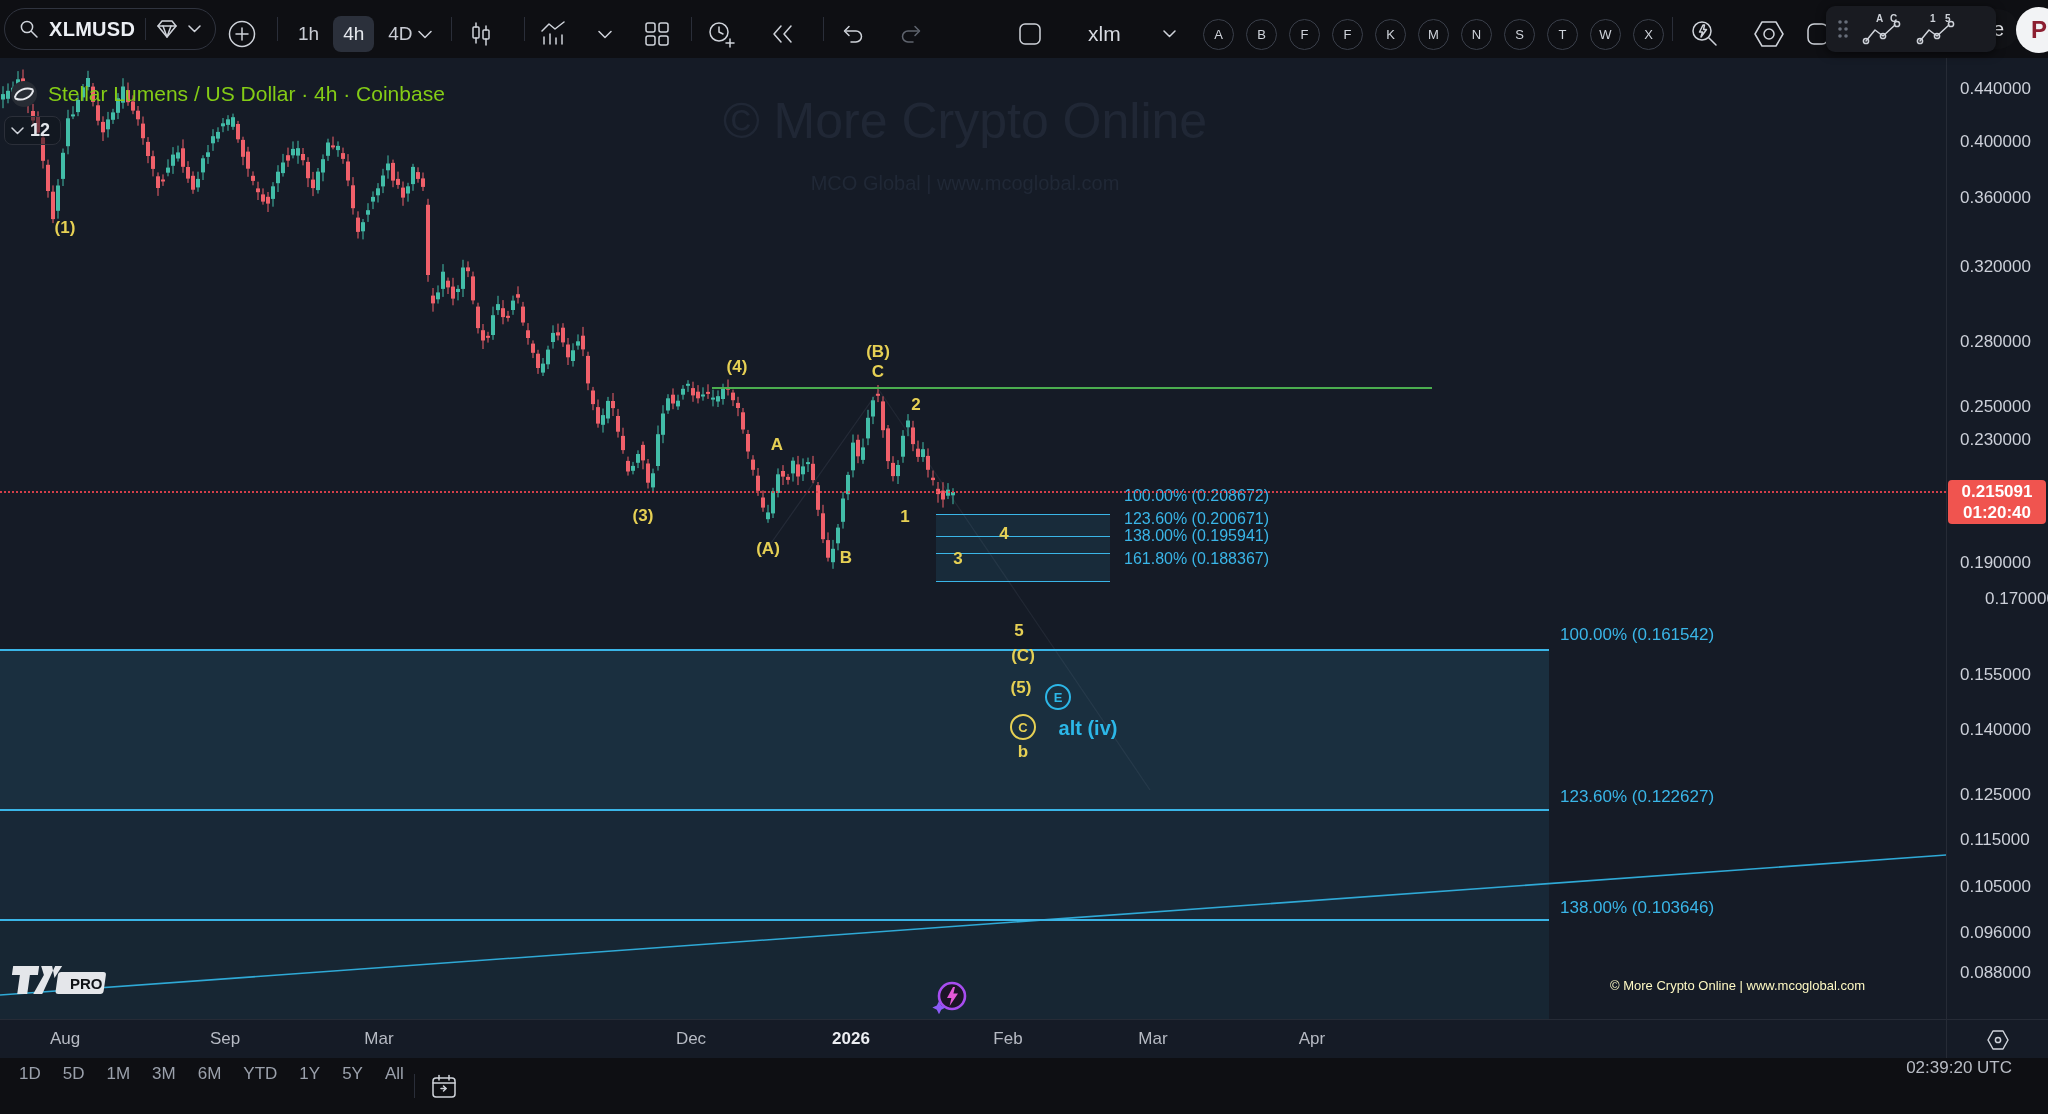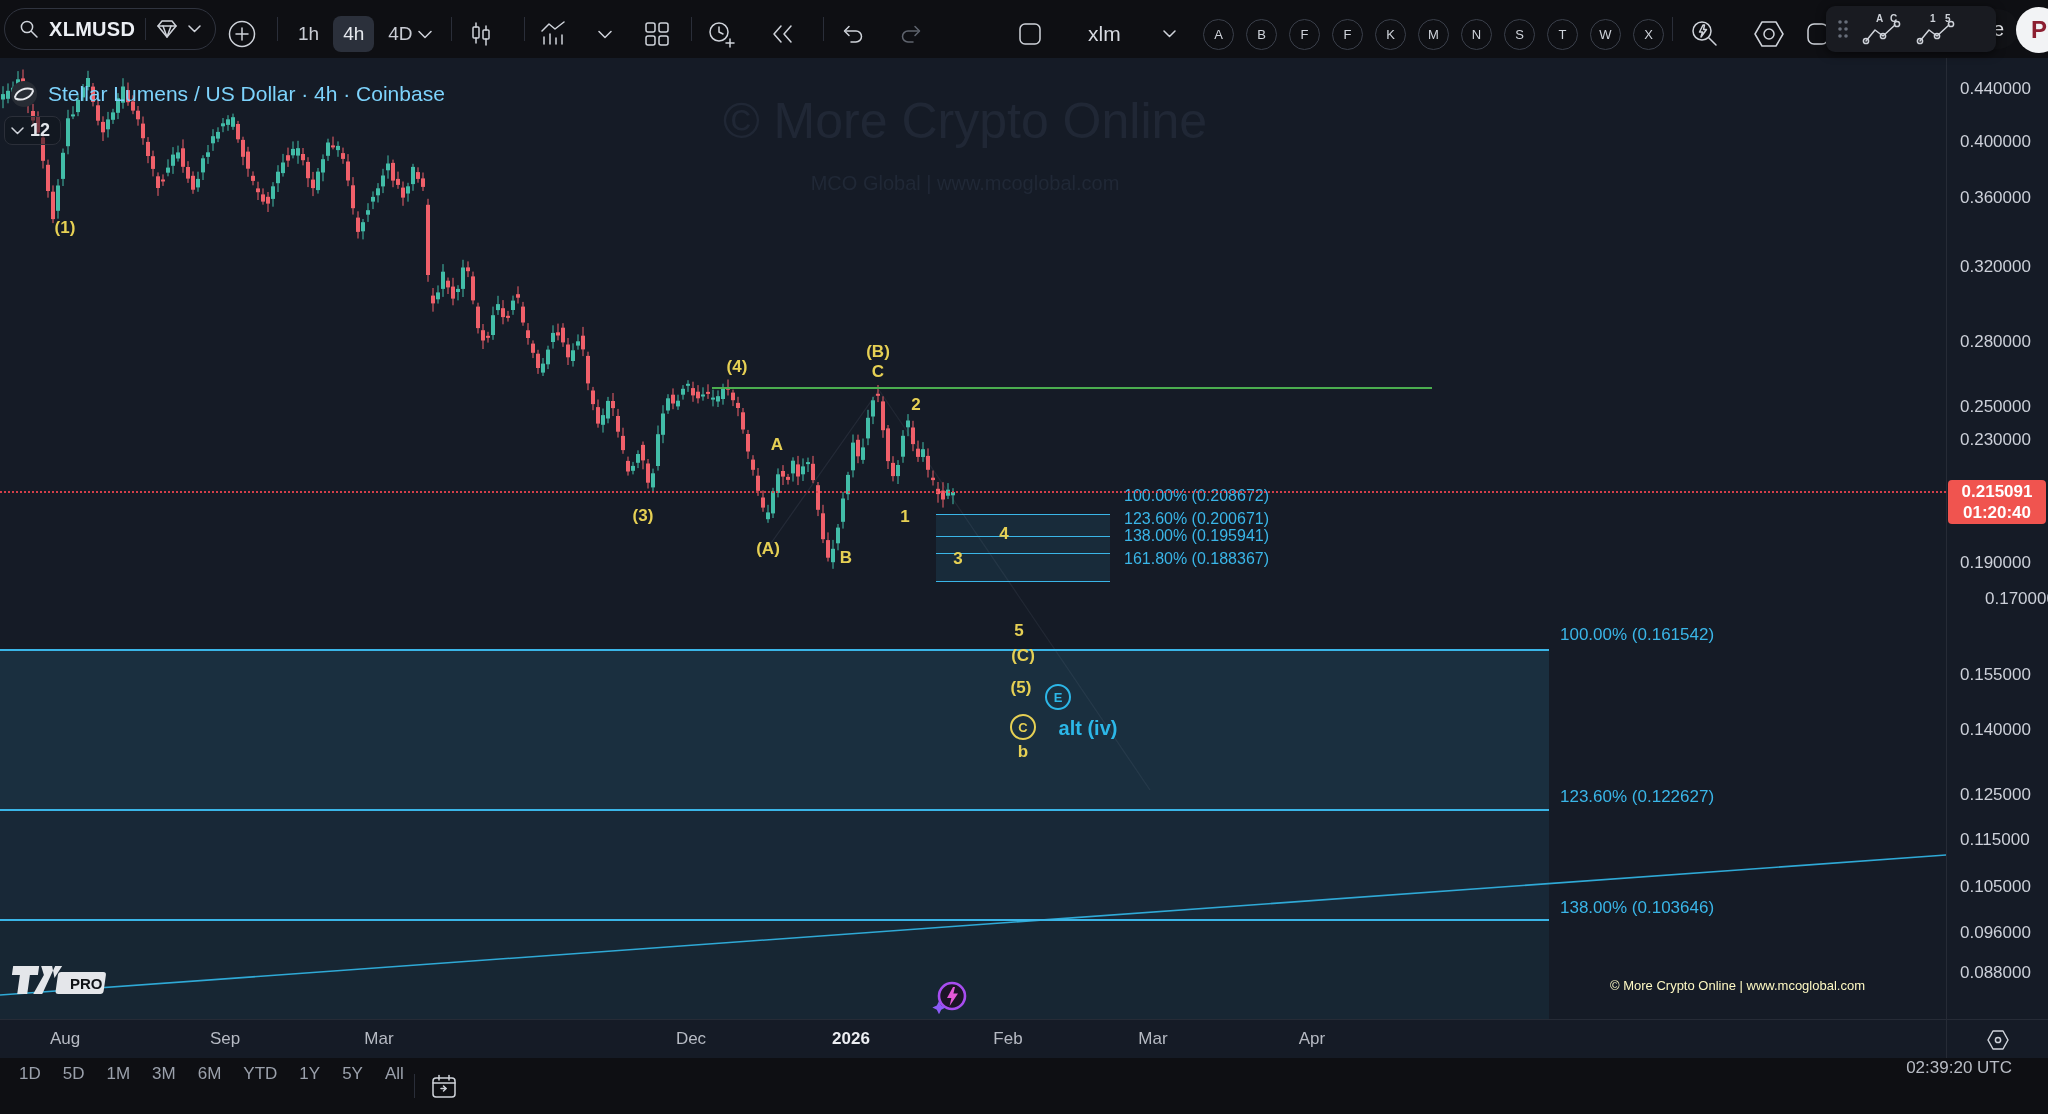--- a/index.html
+++ b/index.html
@@ -22,21 +22,21 @@
   #letters{left:1203px;gap:12px;}
   #float-panel{position:absolute;left:1826px;top:6px;width:150px;height:46px;background:#191b21;
                border-radius:9px;box-shadow:0 2px 10px rgba(0,0,0,.55);display:flex;align-items:center;
                gap:10px;padding:0 10px;z-index:42;}
   #hide-pill{position:absolute;left:1968px;top:9px;height:40px;background:#111216;border-radius:20px;
              color:#e8eaee;font-size:20px;display:flex;align-items:center;padding:0 14px;z-index:41;}
   #avatar{position:absolute;left:2016px;top:7px;width:46px;height:46px;border-radius:50%;background:#f2f3f5;
           color:#8c1f31;font-weight:bold;font-size:24px;display:flex;align-items:center;justify-content:center;z-index:43;}
   
   #legend{position:absolute;left:10px;top:80px;z-index:46;display:flex;align-items:center;gap:10px;}
-  #legend-title{font-size:21px;color:#7dd3fc;}
+  #legend-title{font-size:21px;color:#84cc16;}
   #objtree{position:absolute;left:4px;top:116px;z-index:46;display:flex;align-items:center;gap:6px;
            border:1px solid #2b2f39;border-radius:8px;padding:3px 10px 3px 6px;background:rgba(17,21,30,.55);
            font-size:18px;font-weight:bold;color:#e3e6eb;}
   
   #wm{position:absolute;left:965px;top:92px;transform:translateX(-50%);text-align:center;z-index:1;}
   #wm1{font-size:50px;color:#222a38;opacity:.85;}
   #wm2{font-size:20px;color:#202836;margin-top:22px;}
   
   .band{position:absolute;left:0;z-index:2;}
   #candles-svg{position:absolute;left:0;top:0;z-index:3;}

